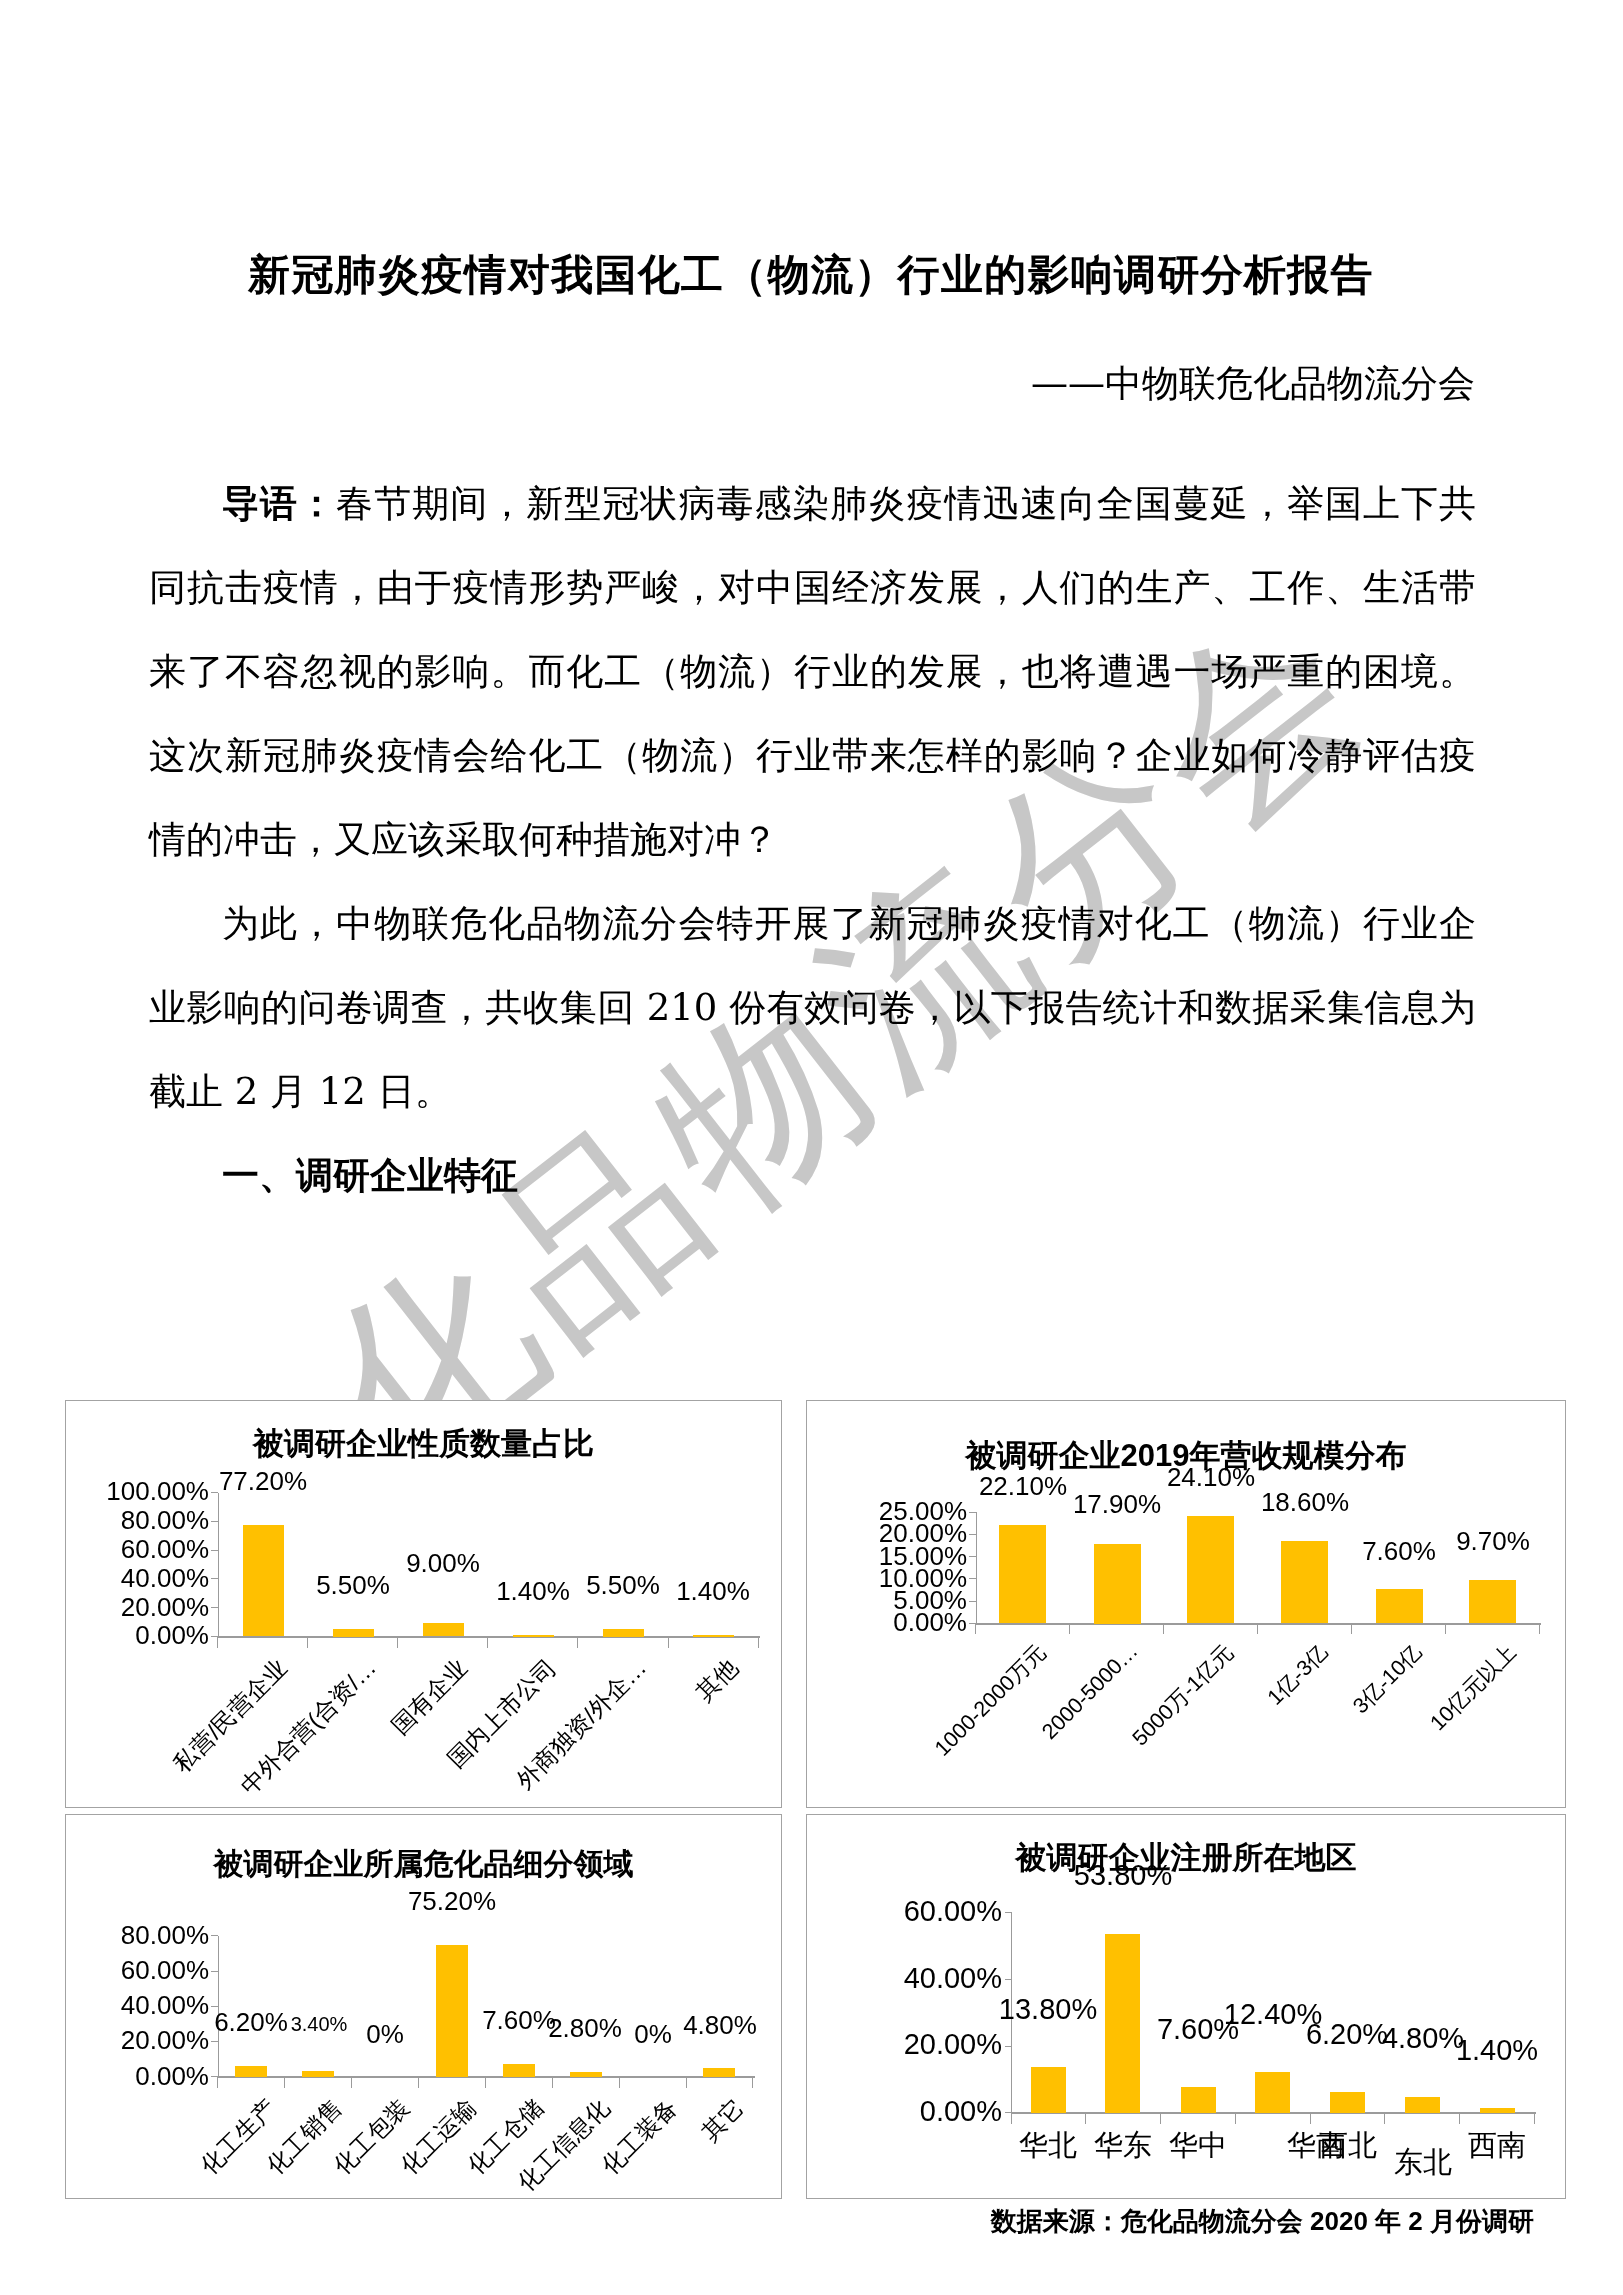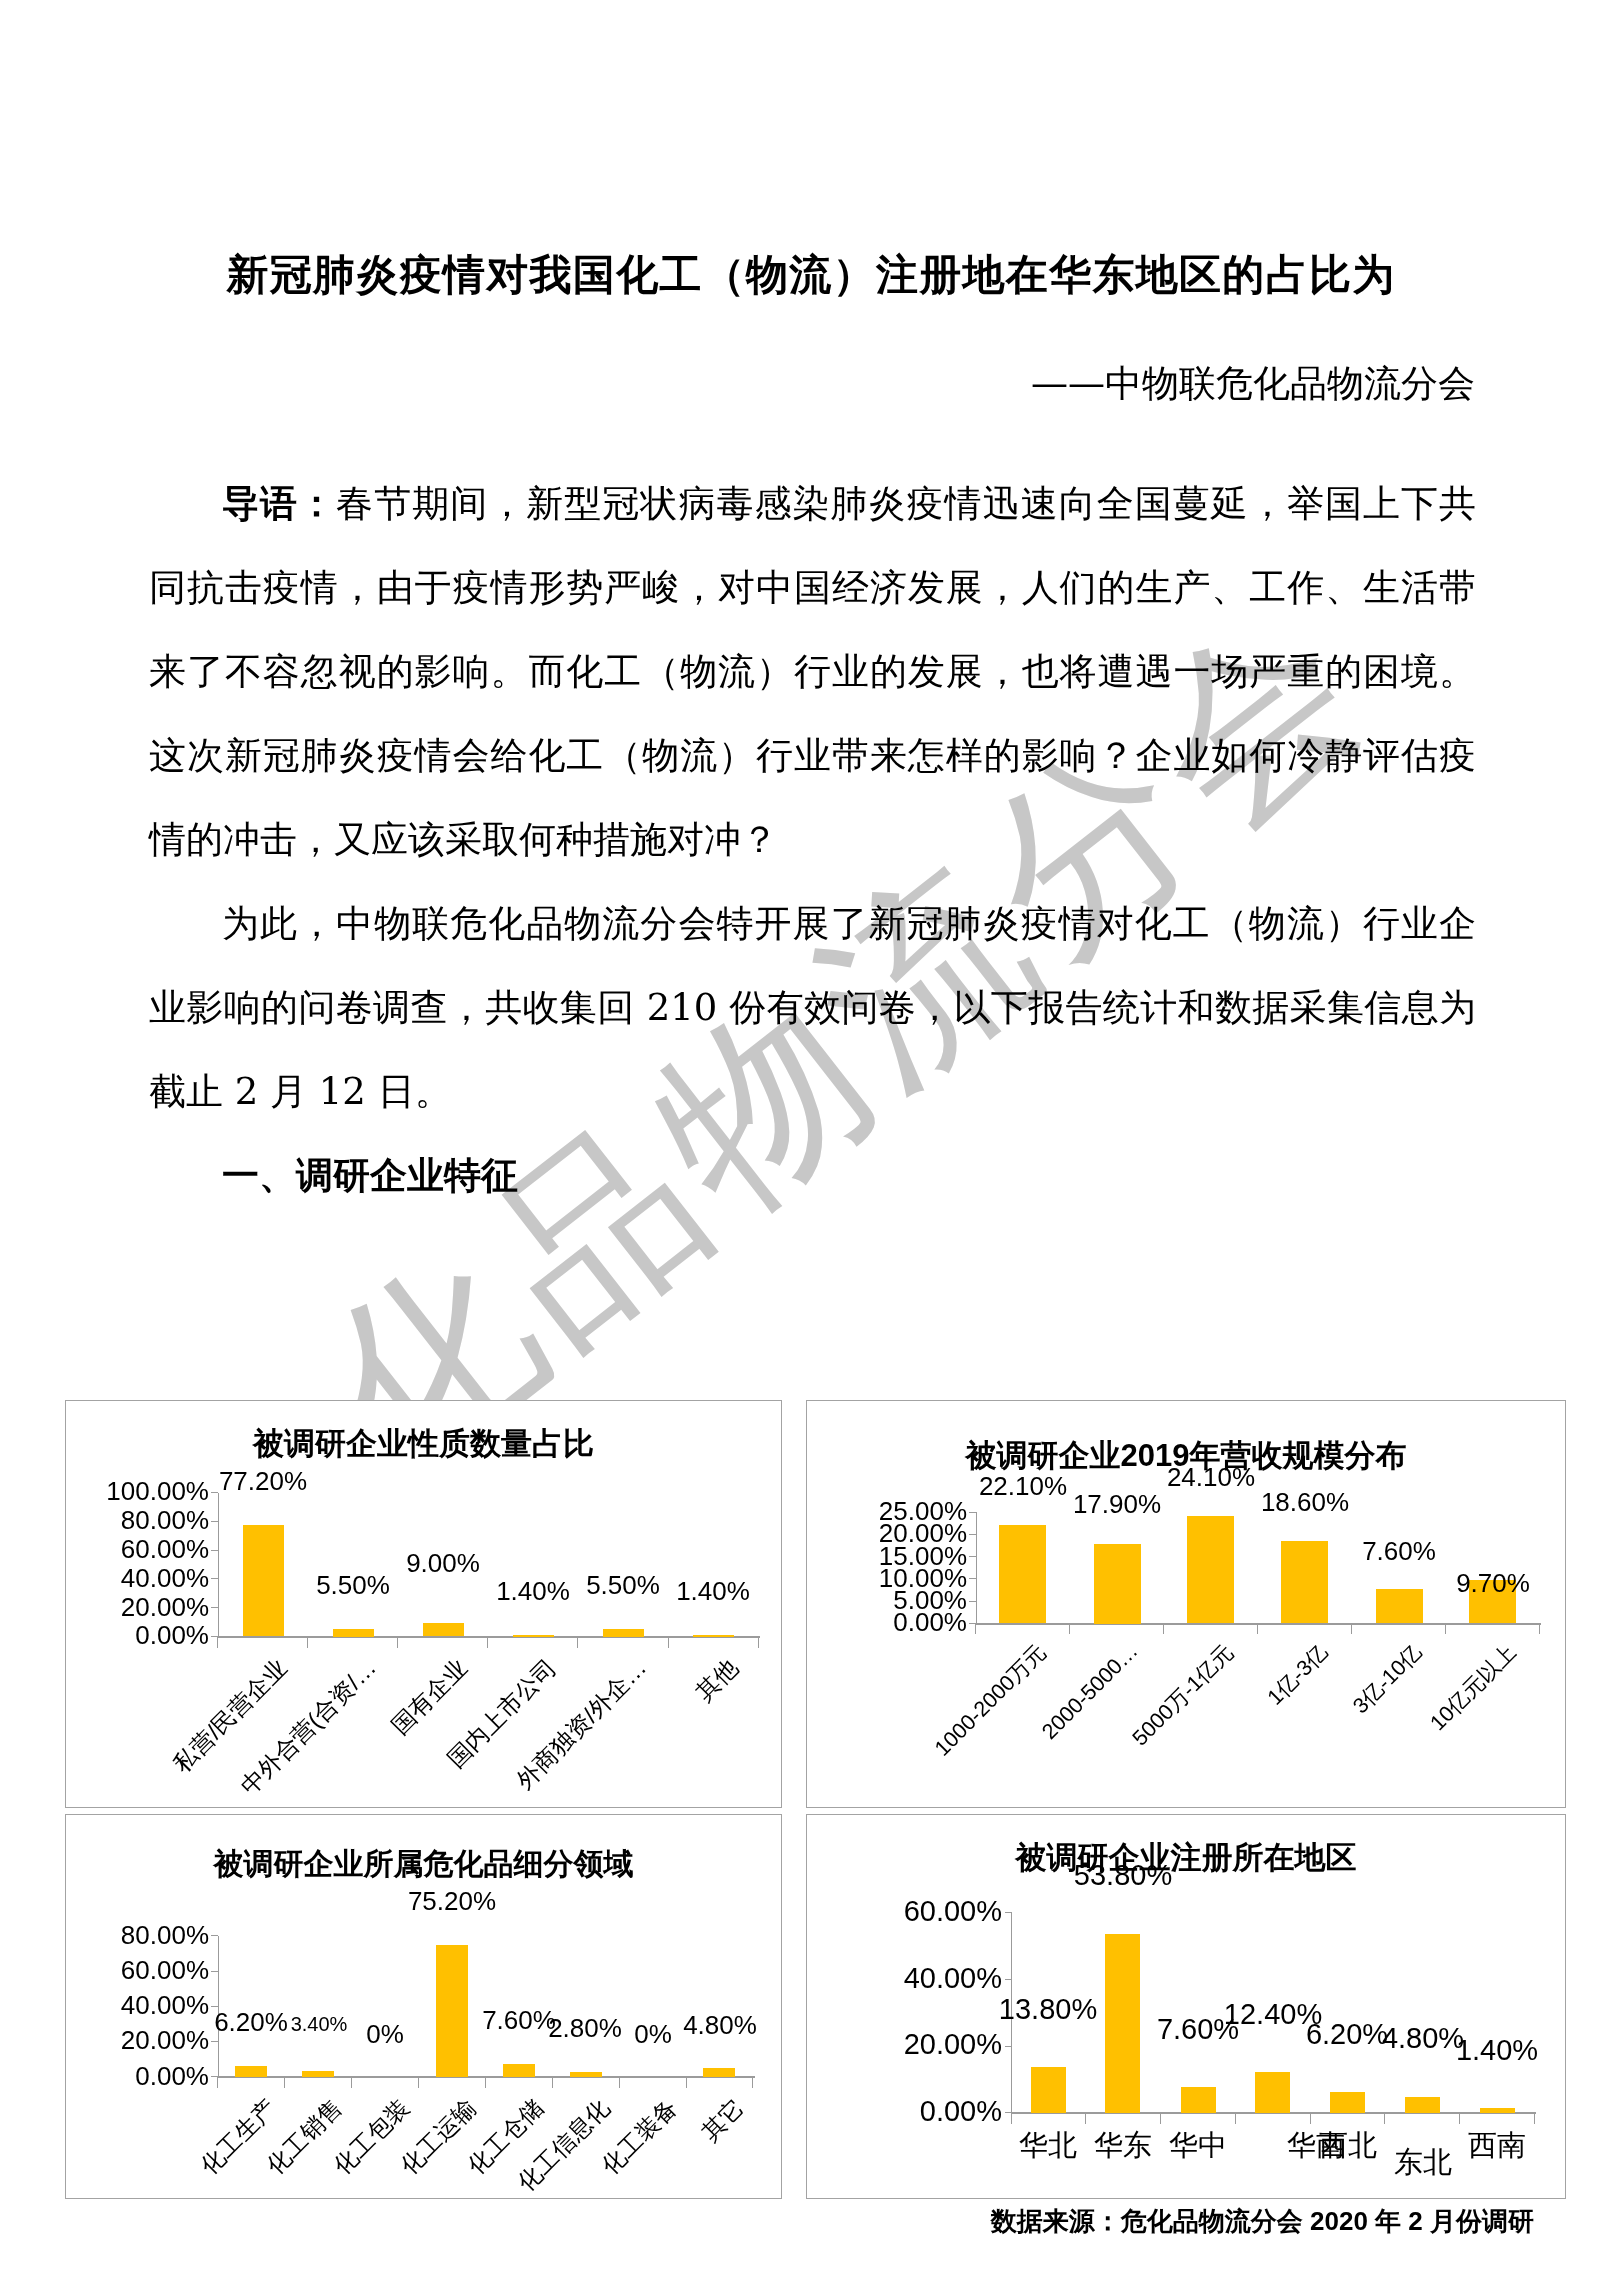--- a/index.html
+++ b/index.html
@@ -99,21 +99,21 @@
     z-index:2;
   }
 </style>
 </head>
 <body>
 
 <div id="page">
 
   <div id="watermark">危化品物流分会</div>
 
-  <div id="doc-title">新冠肺炎疫情对我国化工（物流）注册地在华东地区的占比为</div>
+  <div id="doc-title">新冠肺炎疫情对我国化工（物流）行业的影响调研分析报告</div>
 
   <div id="doc-subtitle">——中物联危化品物流分会</div>
 
   <div id="body-text">
     <p><span class="lead-label">导语：</span><span>春节期间，新型冠状病毒感染肺炎疫情迅速向全国蔓延，举国上下共同抗击疫情，由于疫情形势严峻，对中国经济发展，人们的生产、工作、生活带来了不容忽视的影响。而化工（物流）行业的发展，也将遭遇一场严重的困境。这次新冠肺炎疫情会给化工（物流）行业带来怎样的影响？企业如何冷静评估疫情的冲击，又应该采取何种措施对冲？</span></p>
     <p>为此，中物联危化品物流分会特开展了新冠肺炎疫情对化工（物流）行业企业影响的问卷调查，共收集回 210 份有效问卷，以下报告统计和数据采集信息为截止 2 月 12 日。</p>
     <p class="section-heading">一、调研企业特征</p>
   </div>
 
   <div id="chart-0" class="chart-box">
@@ -190,21 +190,21 @@
       <div class="bar" style="left: 380px; top: 115px; width: 47px; height: 107px; background: rgb(255, 192, 0);"></div>
       <div class="val-label" style="left: 319px; width: 170px; top: 61px; font-size: 26px;">24.10%</div>
       <div class="cat-label" style="right: 346px; top: 237px; font-size: 21.6px; transform: rotate(-45deg); transform-origin: 100% 0%;">5000万-1亿元</div>
       <div class="bar" style="left: 474px; top: 140px; width: 47px; height: 82px; background: rgb(255, 192, 0);"></div>
       <div class="val-label" style="left: 413px; width: 170px; top: 86px; font-size: 26px;">18.60%</div>
       <div class="cat-label" style="right: 252px; top: 237px; font-size: 21.6px; transform: rotate(-45deg); transform-origin: 100% 0%;">1亿-3亿</div>
       <div class="bar" style="left: 569px; top: 188px; width: 47px; height: 34px; background: rgb(255, 192, 0);"></div>
       <div class="val-label" style="left: 507px; width: 170px; top: 135px; font-size: 26px;">7.60%</div>
       <div class="cat-label" style="right: 158px; top: 237px; font-size: 21.6px; transform: rotate(-45deg); transform-origin: 100% 0%;">3亿-10亿</div>
       <div class="bar" style="left: 662px; top: 179px; width: 47px; height: 43px; background: rgb(255, 192, 0);"></div>
-      <div class="val-label" style="left: 601px; width: 170px; top: 125px; font-size: 26px; margin-top: 42px;">9.70%</div>
+      <div class="val-label" style="left: 601px; width: 170px; top: 125px; font-size: 26px;">9.70%</div>
       <div class="cat-label" style="right: 64px; top: 237px; font-size: 21.6px; transform: rotate(-45deg); transform-origin: 100% 0%;">10亿元以上</div>
     </div>
   <div id="chart-2" class="chart-box">
       <div class="chart-title" style="top: 29px; font-size: 30px; font-family: Liberation Mono, monospace;">被调研企业所属危化品细分领域</div>
       <div class="y-label" style="right: 572px; top: 105px; font-size: 26px;">80.00%</div>
       <div class="tick" style="left: 145px; top: 120px; width: 6.5px; height: 1.3px; background: rgb(155, 155, 155);"></div>
       <div class="y-label" style="right: 572px; top: 140px; font-size: 26px;">60.00%</div>
       <div class="tick" style="left: 145px; top: 156px; width: 6.5px; height: 1.3px; background: rgb(155, 155, 155);"></div>
       <div class="y-label" style="right: 572px; top: 175px; font-size: 26px;">40.00%</div>
       <div class="tick" style="left: 145px; top: 191px; width: 6.5px; height: 1.3px; background: rgb(155, 155, 155);"></div>

